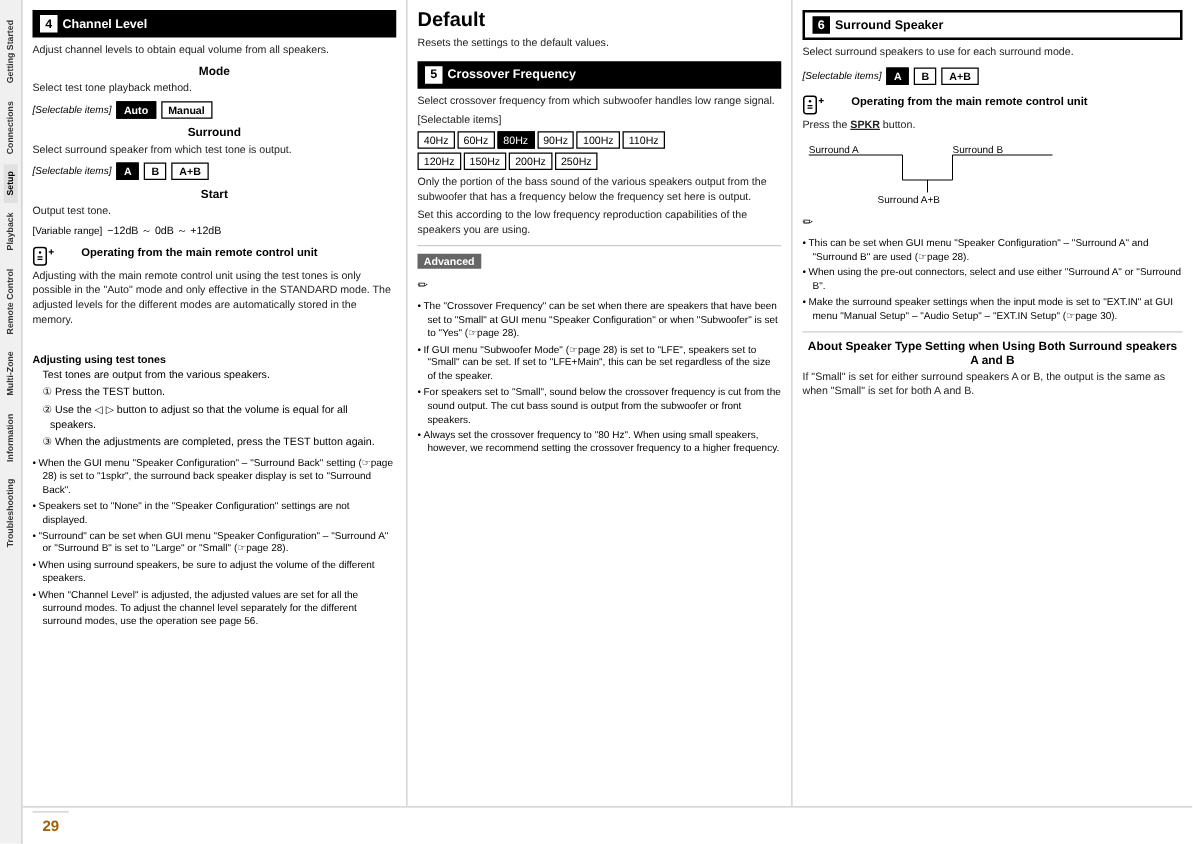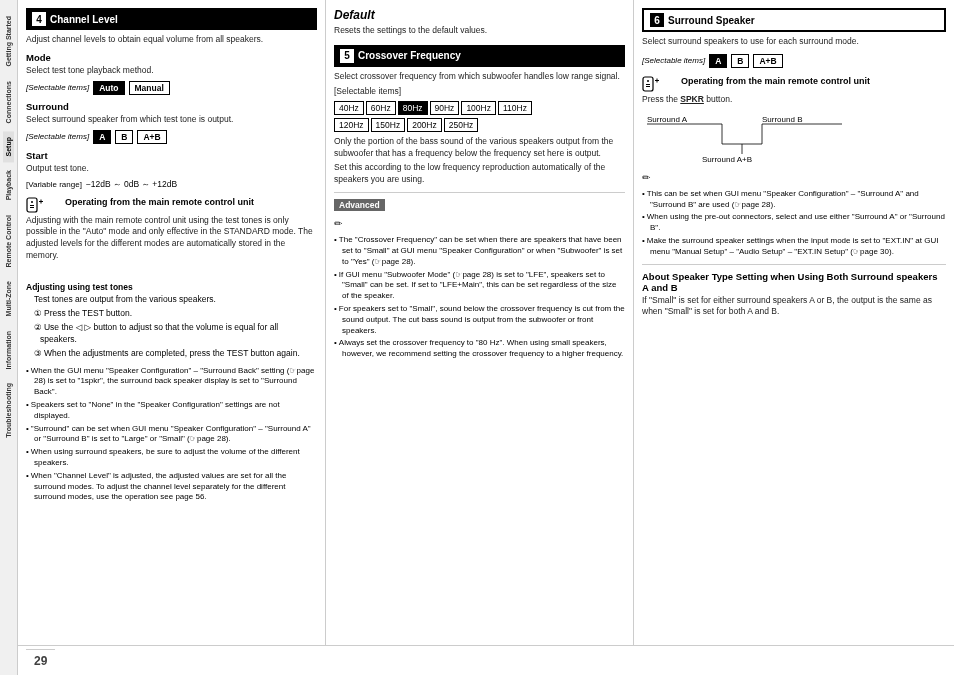--- a/index.html
+++ b/index.html
@@ -74,21 +74,21 @@
     .col-right {
       flex: 1;
       padding: 8px;
       overflow-y: auto;
     }
 
     
     .page-number {
       font-size: 12px;
       font-weight: bold;
-      color: #404040;
+      color: #a16207;
       padding: 4px 8px;
       border-top: 1px solid #ccc;
     }
 
     
     .section-header {
       background: #000;
       color: #fff;
       padding: 4px 6px;
       font-size: 10px;
@@ -118,20 +118,21 @@
       display: flex;
       align-items: center;
       gap: 4px;
     }
 
     .subsection-title {
       font-weight: bold;
       font-size: 9.5px;
       margin-top: 6px;
       margin-bottom: 2px;
+      text-align: center;
     }
 
     .body-text {
       font-size: 8.5px;
       line-height: 1.4;
       color: #222;
       margin-bottom: 3px;
     }
 
     .selectable-row {
@@ -281,23 +282,22 @@
       background: #000;
       color: #fff;
     }
 
     
     .default-section {
       margin-bottom: 8px;
     }
     .default-title {
       font-weight: bold;
-      font-size: 12px;
+      font-size: 16px;
       margin-bottom: 3px;
-      font-style: italic;
     }
   </style>
 </head>
 <body>
 
 <div class="sidebar">
   <div class="sidebar-tab">Getting Started</div>
   <div class="sidebar-tab">Connections</div>
   <div class="sidebar-tab active">Setup</div>
   <div class="sidebar-tab">Playback</div>
@@ -391,21 +391,21 @@
         <span class="freq-btn">110Hz</span>
       </div>
       <div class="freq-row">
         <span class="freq-btn">120Hz</span>
         <span class="freq-btn">150Hz</span>
         <span class="freq-btn">200Hz</span>
         <span class="freq-btn">250Hz</span>
       </div>
 
       <div class="body-text" style="margin-top:4px">Only the portion of the bass sound of the various speakers output from the subwoofer that has a frequency below the frequency set here is output.</div>
-      <div class="body-text">Set this according to the low frequency reproduction automatically of the speakers you are using.</div>
+      <div class="body-text">Set this according to the low frequency reproduction capabilities of the speakers you are using.</div>
 
       <div class="divider"></div>
       <span class="advanced-label">Advanced</span>
 
       <div class="pencil-note">
         <span class="pencil-icon">✏</span>
       </div>
 
       <div class="note-section">
         <div class="note-item">The "Crossover Frequency" can be set when there are speakers that have been set to "Small" at GUI menu "Speaker Configuration" or when "Subwoofer" is set to "Yes" (☞page 28).</div>

